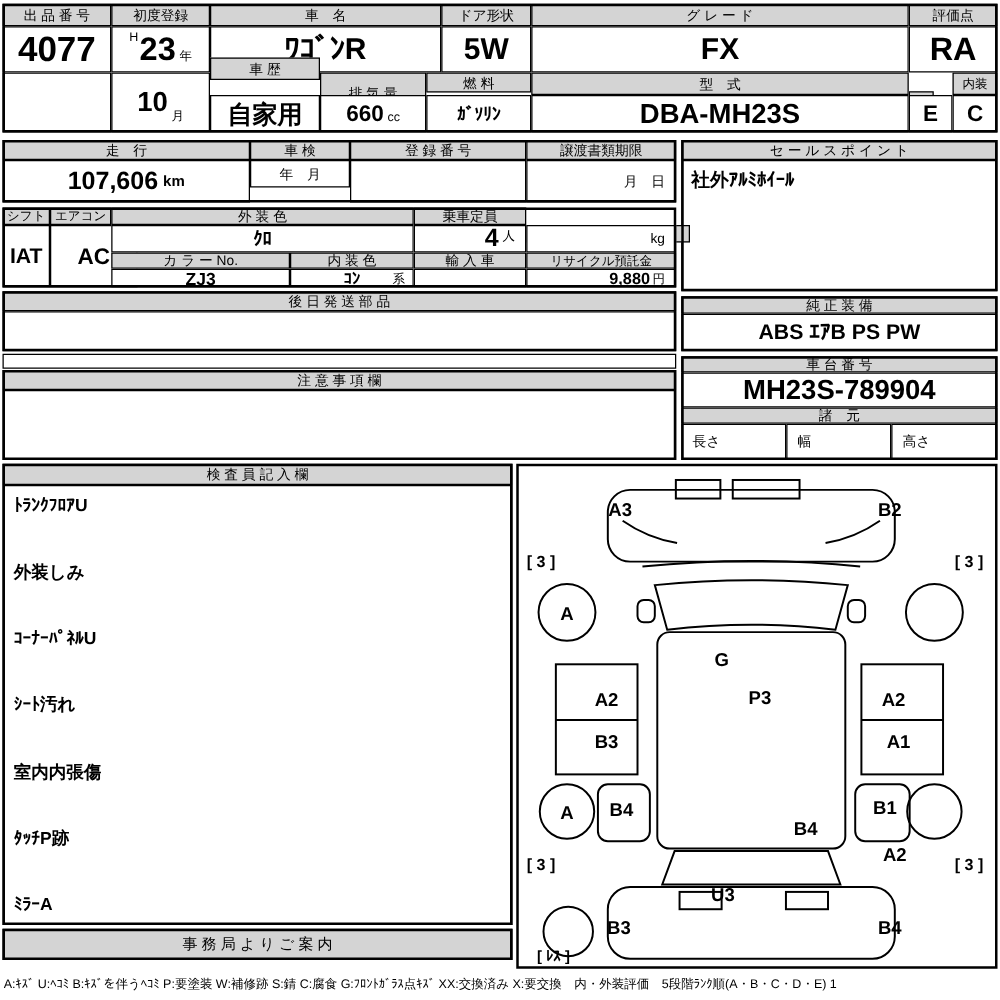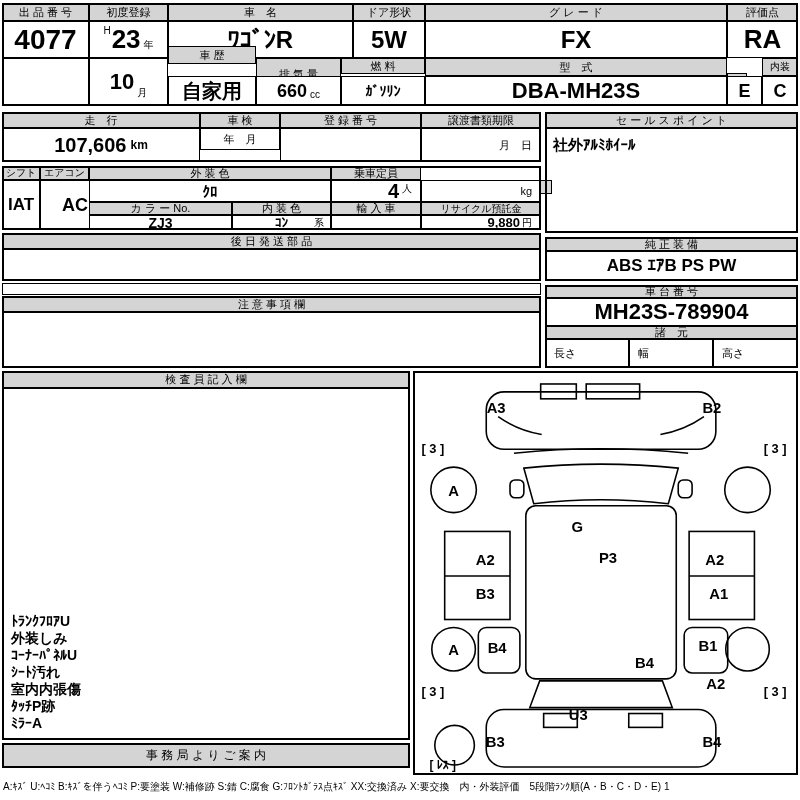--- a/index.html
+++ b/index.html
@@ -24,21 +24,21 @@
   .left  { justify-content:flex-start; padding-left:8px; }
   .right { justify-content:flex-end;  padding-right:8px;padding-left:17px; }
   .era { font-size:10px; align-self:flex-start; margin:3px 1px 0 0; }
   .sfx { font-size:10px; align-self:flex-end; margin:0 0 5px 3px; }
   .unit2 { font-size:12px; font-weight:bold; margin-left:4px; }
   .multiline {
     flex-direction:column; align-items:flex-start; justify-content:flex-start;
     padding:5px 7px; line-height:1.5;
   }
   .notesbody {
-    flex-direction:column; align-items:flex-start; justify-content:flex-end;
+    flex-direction:column; align-items:flex-start; justify-content:space-between;
     padding:7px 8px; font-size:14px; font-weight:bold; line-height:17px;
   }
   .legend {
     position:absolute; left:3px; top:780px; width:794px; height:18px;
     font-size:10px; white-space:nowrap; overflow:hidden;
   }
   svg { display:block; width:100%; height:100%; }
   svg text { font-family:"Liberation Sans","DejaVu Sans",sans-serif; }
 </style>
 </head>

